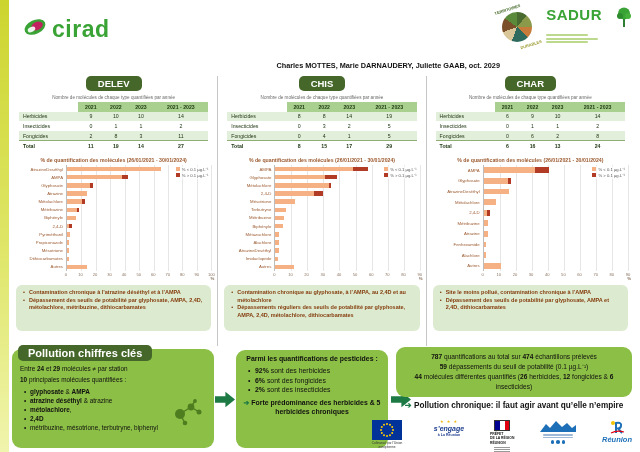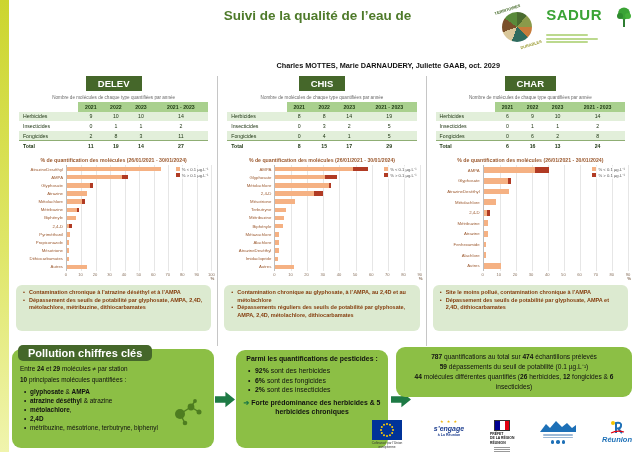--- a/index.html
+++ b/index.html
@@ -26,21 +26,21 @@
   .sadur-row{display:flex;align-items:flex-start;gap:14px;}
   .sadur-word{font-size:15px;font-weight:bold;color:#3aa335;letter-spacing:.5px;}
   .sadur-tag{margin-top:2px;display:flex;flex-direction:column;gap:1.5px;}
   .sadur-tag i{display:block;width:42px;height:2px;background:#bcd98e;border-radius:1px;}
   .sadur-tag i:nth-child(2){width:52px;}
   
   .stations{position:absolute;left:10px;right:6px;top:76px;height:270px;display:flex;}
   .station{flex:1;padding:0 6px;min-width:0;}
   .station + .station{border-left:1px solid #c6c6c6;}
   .badge{width:fit-content;margin:0 auto;background:var(--green_dark,#45672a);color:#fff;
-         font-weight:bold;font-size:9.5px;padding:2px 12px;border-radius:0;}
+         font-weight:bold;font-size:9.5px;padding:2px 12px;border-radius:5px;}
   .tbl-caption{margin-top:4px;text-align:center;font-size:4.6px;color:#6a6a6a;}
   .mol-table{width:97%;margin:2px auto 0;border-collapse:collapse;font-size:5.2px;color:#1c3311;}
   .mol-table th{background:var(--table_head,#a9d08e);color:#203d14;font-weight:bold;
                 padding:1.8px 1px;white-space:nowrap;}
   .mol-table th.rowlab{background:transparent;}
   .mol-table td{text-align:center;padding:1.8px 1px;}
   .mol-table td.rowlab{text-align:left;padding-left:4px;}
   .mol-table tr.stripe{background:var(--table_stripe,#e2efda);}
   .mol-table tr.total td{font-weight:bold;border-top:1px solid #8fae74;}
   
@@ -119,23 +119,32 @@
   .eau-dots i{width:3.5px;height:3.5px;border-radius:50%;background:#1d70b7;display:block;}
   .region-mark{display:flex;align-items:flex-end;gap:1px;}
   .region-word{font-size:7.5px;font-weight:bold;font-style:italic;color:#1d70b7;}
 </style>
 </head>
 <body>
 
 <div class="poster">
   <div class="band"></div>
 
+  <div class="cirad">
+    <span>
+      <svg width="26" height="26" viewBox="0 0 26 26">
+        <ellipse cx="13" cy="13" rx="11" ry="7" fill="#3aa335" transform="rotate(-25 13 13)"></ellipse>
+        <ellipse cx="15" cy="12" rx="6" ry="4" fill="#c0235f" transform="rotate(-25 15 12)"></ellipse>
+        <ellipse cx="9.5" cy="15.5" rx="4" ry="2.4" fill="#ffffff" opacity="0.9" transform="rotate(-25 9.5 15.5)"></ellipse>
+      </svg>
+    </span>
+    <span class="brand">cirad</span>
+  </div>
 
   <div class="title-block">
-    <div>Suivi de la qualité de l’eau de</div>
   </div>
 
   <div class="authors">Charles MOTTES, Marie DARNAUDERY, Juliette GAAB, oct. 2029</div>
 
   <div class="logos-top">
     <div class="terr-circle">
       <span class="terr-t1">TERRITOIRES</span>
       <div class="terr-disc"></div>
       <span class="terr-t2">DURABLES</span>
     </div>
@@ -666,20 +675,24 @@
     <div class="blockarrow arrow2"></div>
 
     <div class="right-col">
       <div class="greenbox right-box">
         <div class="right-lines">
             <div class="rline"><b>787</b> quantifications au total sur <b>474</b> échantillons prélevés</div>
             <div class="rline"><b>59</b> dépassements du seuil de potabilité (0.1 µg.L⁻¹)</div>
             <div class="rline"><b>44</b> molécules différentes quantifiés (<b>26</b> herbicides, <b>12</b> fongicides &amp; <b>6</b> insecticides)</div>
           </div>
       </div>
+      <div class="right-conclusion">
+        <span class="arrow-glyph">➔</span>
+        <span>Pollution chronique: il faut agir avant qu’elle n’empire</span>
+      </div>
     </div>
 
     <div class="partners">
       <div class="partner">
         <svg width="30" height="20" viewBox="0 0 30 20">
           <rect width="30" height="20" fill="#003399"></rect>
           <g fill="#ffcc00">
             <circle cx="21" cy="10" r="1"></circle>
               <circle cx="20.2" cy="13" r="1"></circle>
               <circle cx="18" cy="15.2" r="1"></circle>

